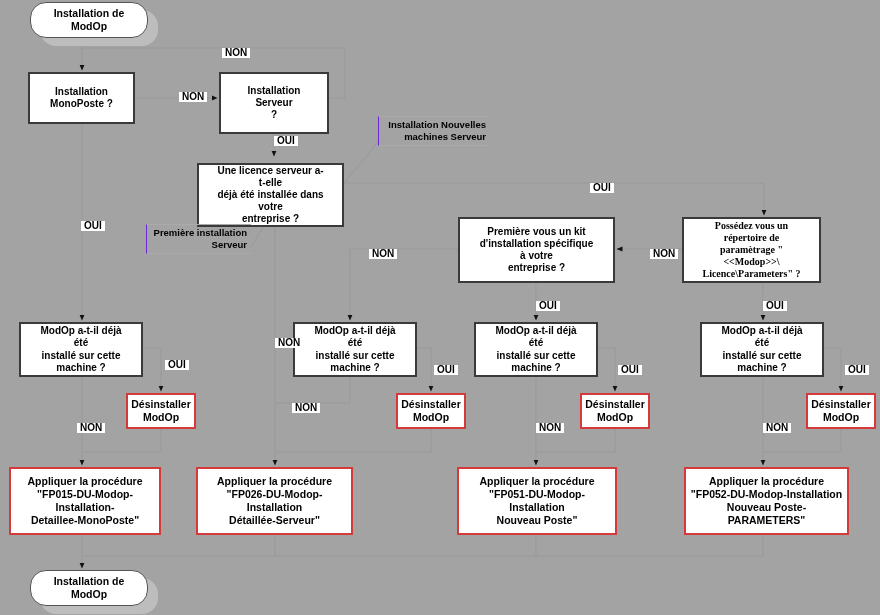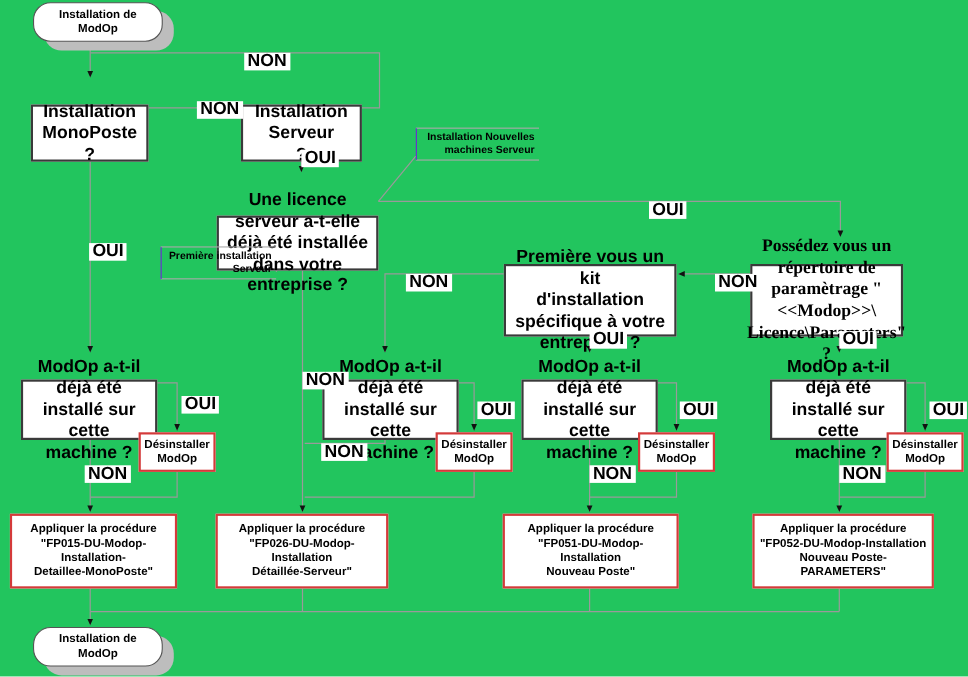--- a/index.html
+++ b/index.html
@@ -4,21 +4,21 @@
 <style>
   html, body {
     margin: 0;
     padding: 0;
     background: #ffffff;
   }
   #canvas {
     position: relative;
     width: 880px;
     height: 615px;
-    background: #22c55e;
+    background: #a3a3a3;
     font-family: "Liberation Sans", sans-serif;
     overflow: hidden;
   }
   #edges {
     position: absolute;
     left: 0; top: 0;
     width: 880px; height: 615px;
     pointer-events: none;
   }
   .node {
@@ -30,23 +30,22 @@
     text-align: center;
     font-weight: bold;
     color: #000000;
     line-height: 1.22;
     white-space: pre-line;
     z-index: 3;
   }
   .proc {
     background: #ffffff;
     border: 2px solid #3a3a3a;
-    font-size: 16px;
-    padding: 2px 4px;
-    margin-top: 23px;
+    font-size: 10px;
+    padding: 2px 16px;
   }
   .red {
     background: #ffffff;
     border: 2px solid #d43a3a;
     font-size: 10.5px;
     padding: 2px 4px;
     text-align: center;
   }
   .terminal {
     background: #ffffff;
@@ -72,21 +71,21 @@
     padding: 2px 4px 2px 2px;
     box-sizing: border-box;
   }
   .annot-br {
     border-left: 1px solid #6d28d9;
     border-top: 1px solid #aaaaaa;
     border-bottom: 1px solid #aaaaaa;
   }
   .elabel {
     position: absolute;
-    font-size: 16px;
+    font-size: 10px;
     font-weight: bold;
     color: #000000;
     background: #ffffff;
     padding: 0 3px;
     z-index: 4;
     white-space: nowrap;
     line-height: 1;
   }
 </style>
 </head>
@@ -161,23 +160,23 @@
   </svg>
 
   <div class="terminal-shadow" style="left:40px; top:10px; width:118px; height:36px;"></div>
   <div class="terminal-shadow" style="left:40px; top:578px; width:118px; height:36px;"></div>
 
   <div id="nodes">
       <div class="node terminal" style="left: 30px; top: 2px; width: 118px; height: 36px;">Installation de
 ModOp</div>
       <div class="node proc" style="left: 28px; top: 72px; width: 107px; height: 52px;">Installation
 MonoPoste ?</div>
-      <div class="node proc" style="left: 219px; top: 72px; width: 110px; height: 52px;">Installation Serveur
+      <div class="node proc" style="left: 219px; top: 72px; width: 110px; height: 62px;">Installation Serveur
 ?</div>
-      <div class="node proc" style="left: 197px; top: 173px; width: 147px; height: 50px;">Une licence serveur a-t-elle
+      <div class="node proc" style="left: 197px; top: 163px; width: 147px; height: 64px;">Une licence serveur a-t-elle
 déjà été installée dans votre
 entreprise ?</div>
       <div class="node proc" style="left: 458px; top: 217px; width: 157px; height: 66px;">Première vous un kit
 d'installation spécifique à votre
 entreprise  ?</div>
       <div class="node proc" style="left: 682px; top: 217px; width: 139px; height: 66px; font-family: Liberation Serif, serif;">Possédez vous un répertoire de
 paramètrage "&lt;&lt;Modop&gt;&gt;\
 Licence\Parameters" ?</div>
       <div class="node proc" style="left: 19px; top: 322px; width: 124px; height: 55px;">ModOp a-t-il déjà été
 installé sur cette

